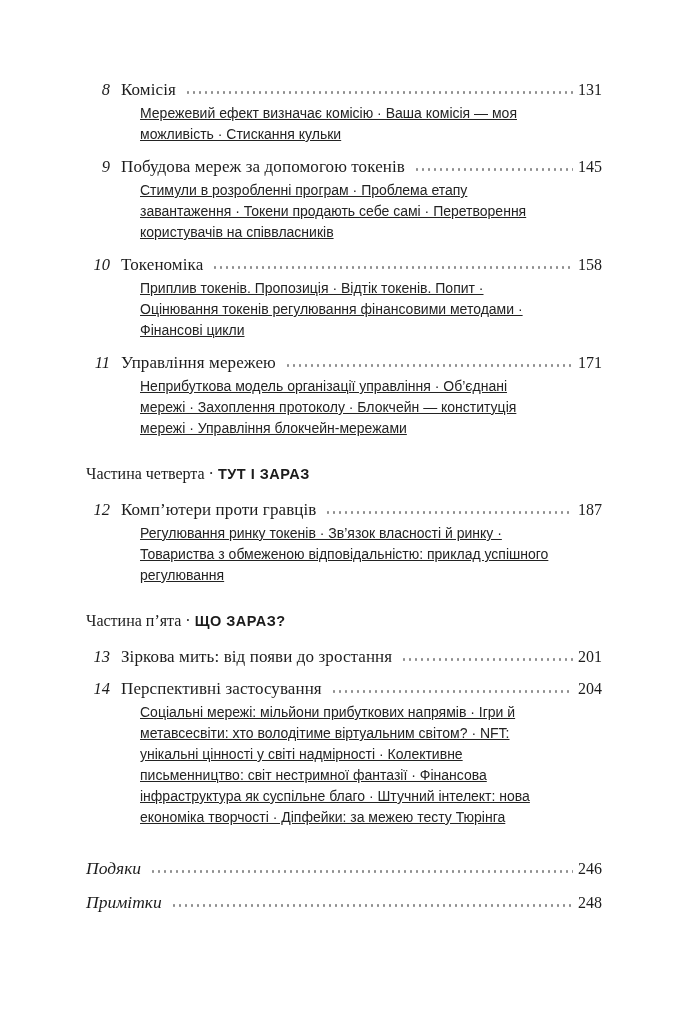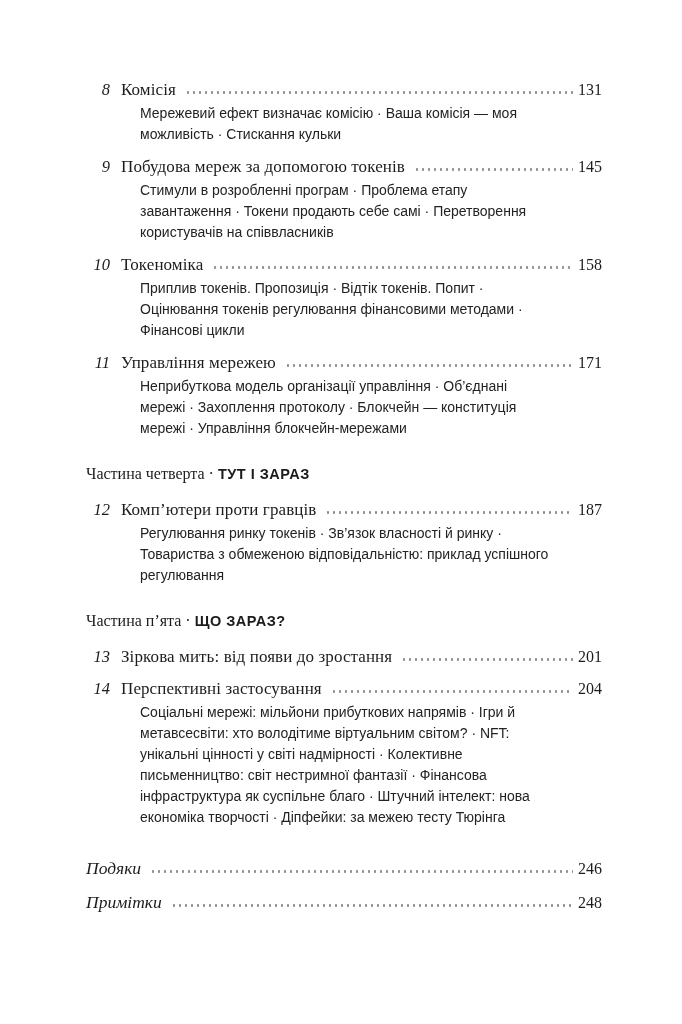--- a/index.html
+++ b/index.html
@@ -47,20 +47,21 @@
     text-align: left;
     font-size: 16px;
   }
   .desc {
     margin: 3px 0 0 54px;
     max-width: 412px;
     font-family: "Liberation Sans", sans-serif;
     font-size: 14px;
     line-height: 21px;
     color: #232323;
+    text-decoration: underline;
   }
   .part-heading {
     text-align: left;
     margin: 26px 0 17px 0;
     font-size: 16px;
   }
   .part-label { font-size: 16px; }
   .part-title {
     font-family: "Liberation Sans", sans-serif;
     font-weight: 700;

